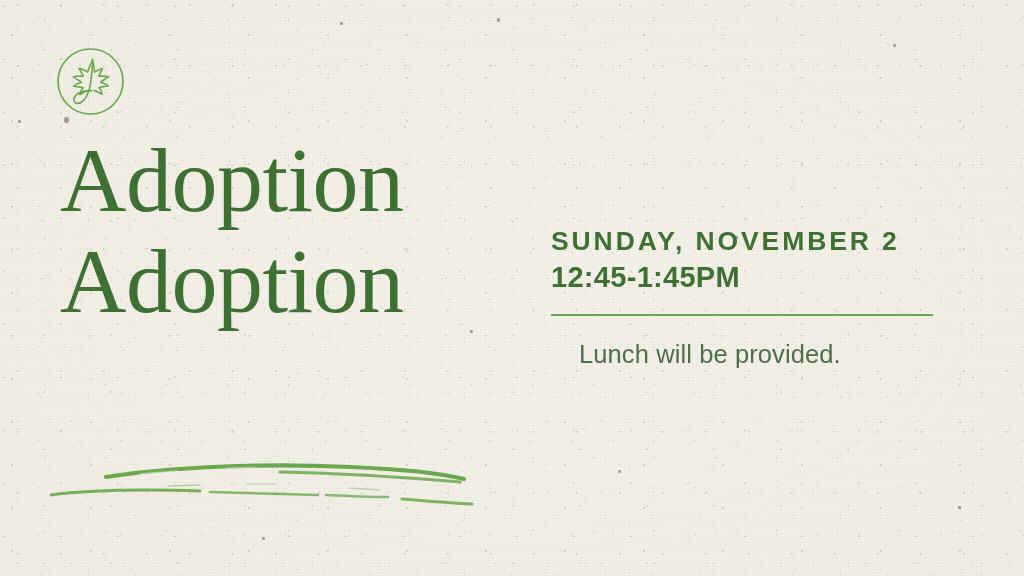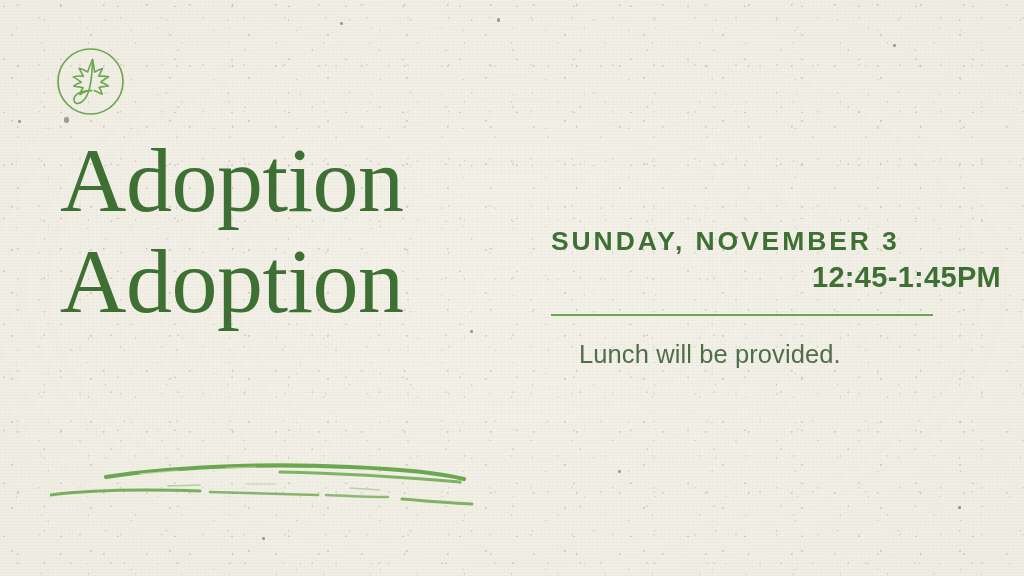--- a/index.html
+++ b/index.html
@@ -113,21 +113,20 @@
     line-height: 35px;
     white-space: nowrap;
   }
   .detail-time {
     font-size: 29px;
     font-weight: bold;
     letter-spacing: 0.3px;
     color: #3e7034;
     line-height: 36px;
     white-space: nowrap;
-    text-align: right;
   }
   .detail-divider {
     width: 382px;
     height: 2px;
     background: #6aa84f;
     margin-top: 19px;
     margin-bottom: 20px;
   }
   .detail-note {
     font-size: 25.5px;
@@ -207,19 +206,19 @@
       <path d="M352 51 C378 53 400 55 422 56" stroke="#6aa84f" stroke-width="3" fill="none" stroke-linecap="round" opacity=".85"></path>
 
       <path d="M118 38 L150 37" stroke="#6aa84f" stroke-width="1.4" stroke-linecap="round" opacity=".45"></path>
       <path d="M196 36 L226 36" stroke="#6aa84f" stroke-width="1.2" stroke-linecap="round" opacity=".4"></path>
       <path d="M300 40 L330 42" stroke="#6aa84f" stroke-width="1.3" stroke-linecap="round" opacity=".4"></path>
       <path d="M20 44 L46 43" stroke="#6aa84f" stroke-width="1.2" stroke-linecap="round" opacity=".35"></path>
     </svg>
   </div>
 
   <div class="details">
-    <div class="detail-date">SUNDAY, NOVEMBER 3</div>
+    <div class="detail-date">SUNDAY, NOVEMBER 2</div>
     <div class="detail-time">12:45-1:45PM</div>
     <div class="detail-divider"></div>
     <div class="detail-note">Lunch will be provided.</div>
   </div>
 
 </div>
 
 </body></html>

